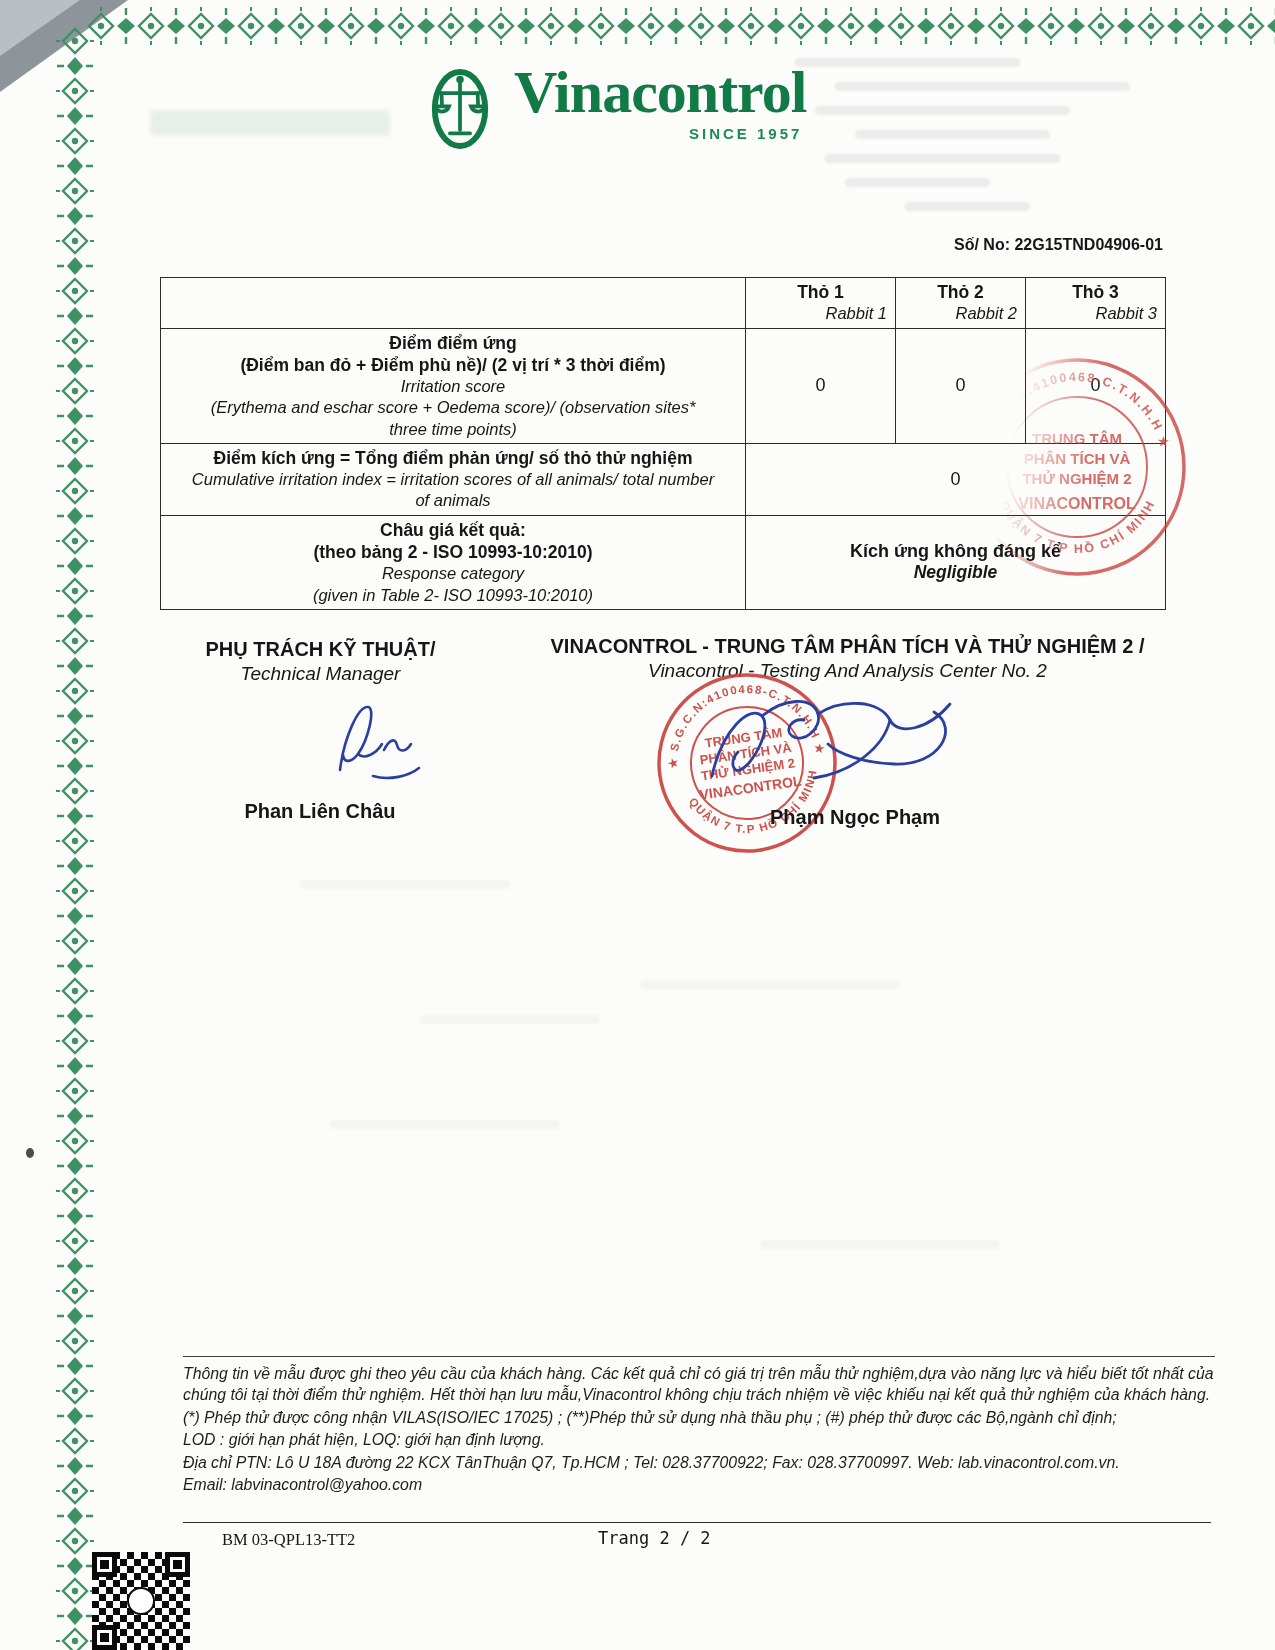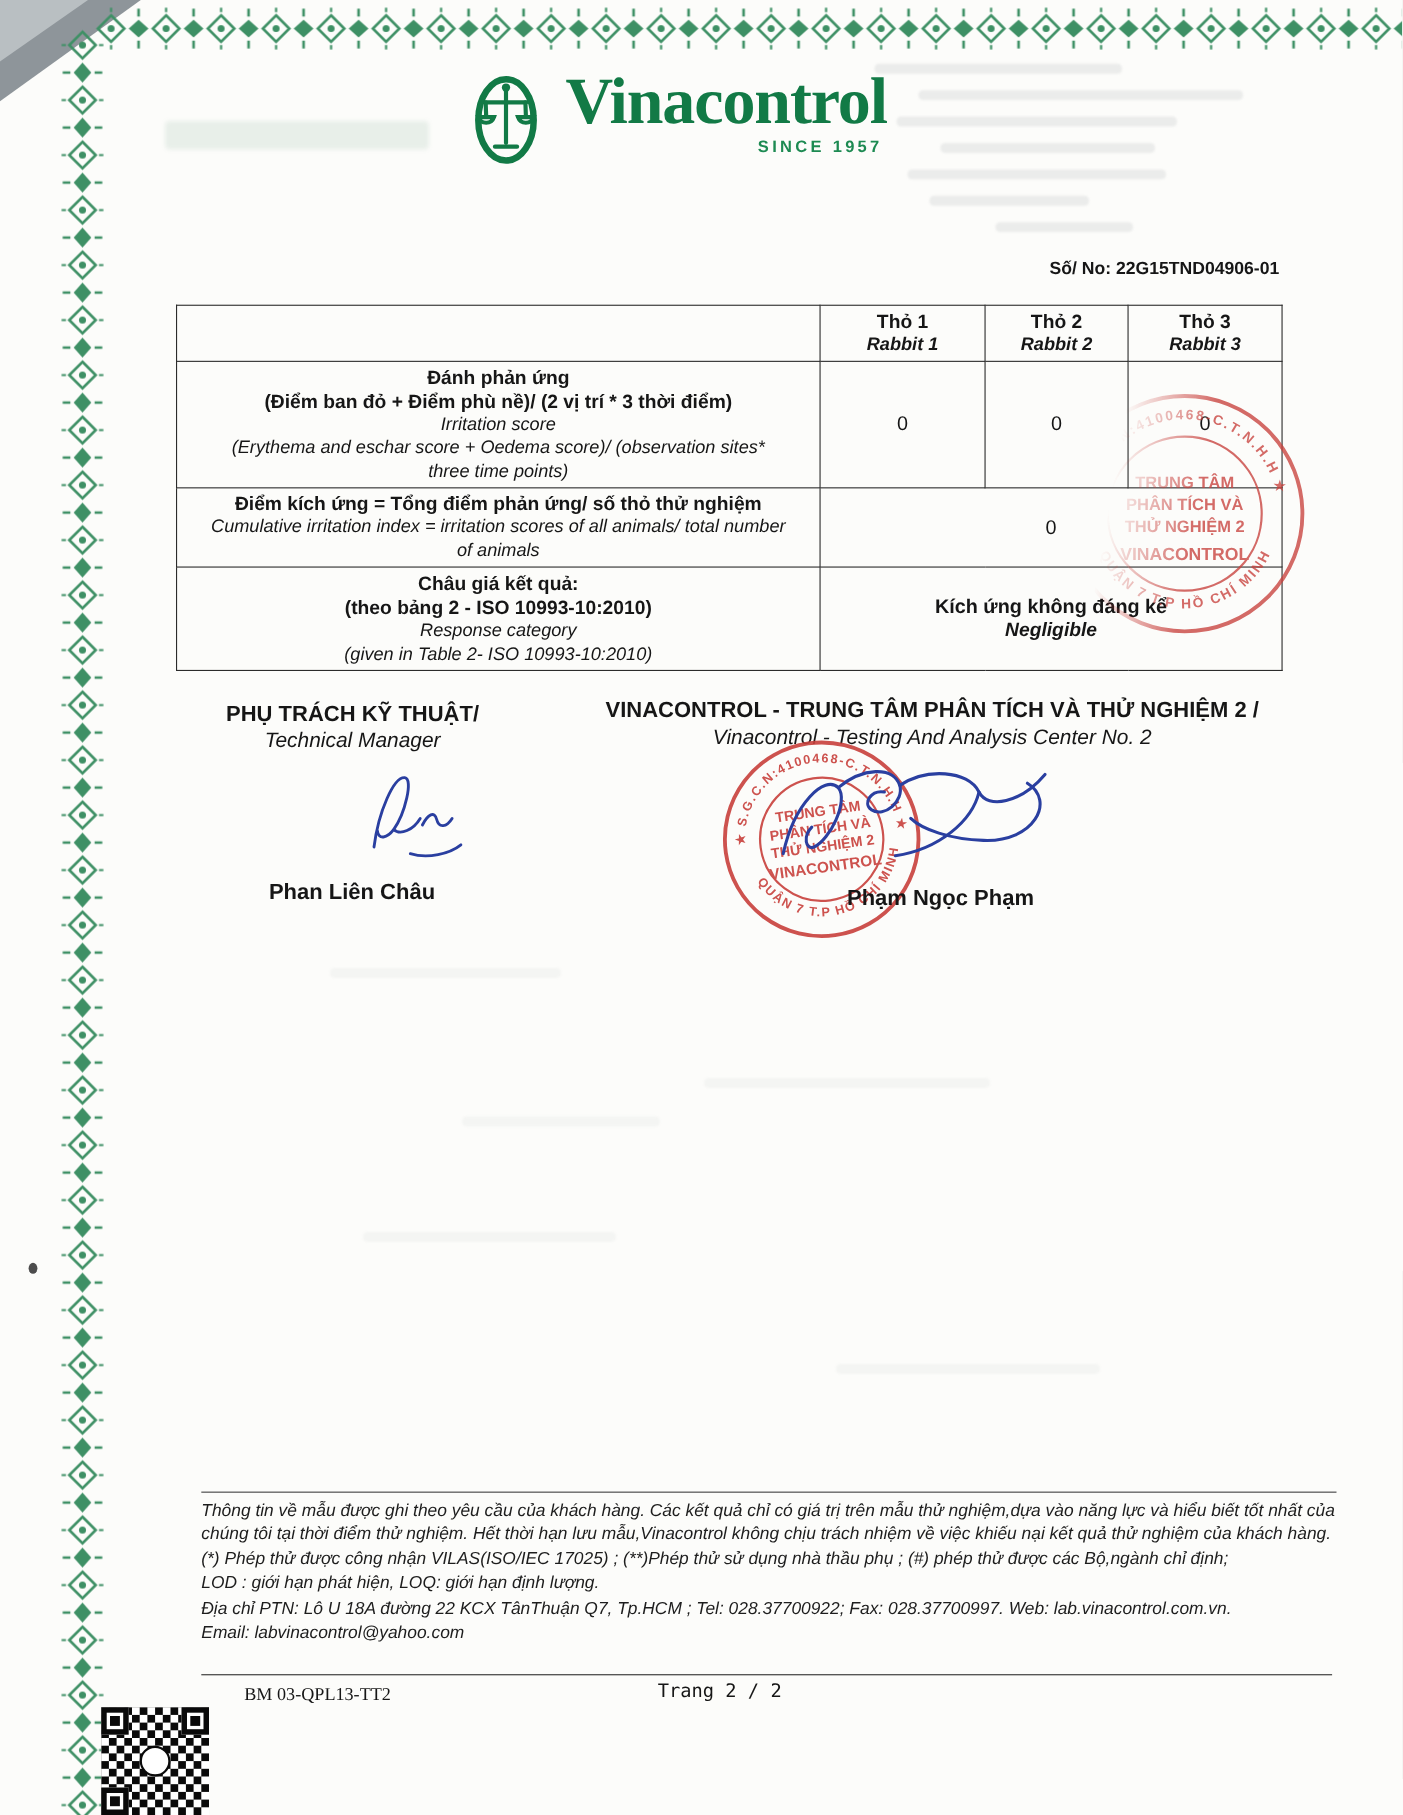--- a/index.html
+++ b/index.html
@@ -27,21 +27,21 @@
   .logo-brand{font-family:"Liberation Serif",serif;font-weight:700;font-size:60px;line-height:1.0;color:#127a46;letter-spacing:-1px;}
   .logo-tagline{font-weight:700;font-size:15px;letter-spacing:3px;color:#1d8a52;margin-top:3px;margin-right:4px;}
 
   .doc-no{position:absolute;top:236px;right:112px;font-size:16px;font-weight:700;}
 
   
   table.results{position:absolute;left:160px;top:277px;border-collapse:collapse;table-layout:fixed;}
   table.results td{border:1.7px solid #2b2b2b;padding:3px 8px;text-align:center;vertical-align:middle;}
   .vn{font-weight:700;font-size:17.5px;line-height:1.28;}
   .en{font-style:italic;font-size:16.5px;line-height:1.28;}
-  .en.b{font-weight:700;}
+  .en.b{font-weight:400;text-align:right;}
   .val{font-size:18px;}
   .val-vn{font-weight:700;font-size:18px;}
   .val-en{font-weight:700;font-style:italic;font-size:17.5px;}
 
   
   .stamp{position:absolute;}
   .stamp-table{left:962px;top:352px;opacity:.82;
     -webkit-mask-image:linear-gradient(100deg,transparent 24%,rgba(0,0,0,.95) 54%);
     mask-image:linear-gradient(100deg,transparent 24%,rgba(0,0,0,.95) 54%);}
   .stamp-center{left:652px;top:668px;opacity:.9;transform:rotate(-8deg);}
@@ -167,21 +167,21 @@
         <div class="vn">Thỏ 2</div>
         <div class="en b">Rabbit 2</div>
       </td>
       <td>
         <div class="vn">Thỏ 3</div>
         <div class="en b">Rabbit 3</div>
       </td>
     </tr>
     <tr style="height:102px">
       <td>
-        <div class="vn">Đánh phản ứng</div>
+        <div class="vn">Điểm điểm ứng</div>
         <div class="vn">(Điểm ban đỏ + Điểm phù nề)/ (2 vị trí * 3 thời điểm)</div>
         <div class="en">Irritation score</div>
         <div class="en">(Erythema and eschar score + Oedema score)/ (observation sites*</div>
         <div class="en">three time points)</div>
       </td>
       <td class="val">0</td>
       <td class="val">0</td>
       <td class="val">0</td>
     </tr>
     <tr style="height:72px">

